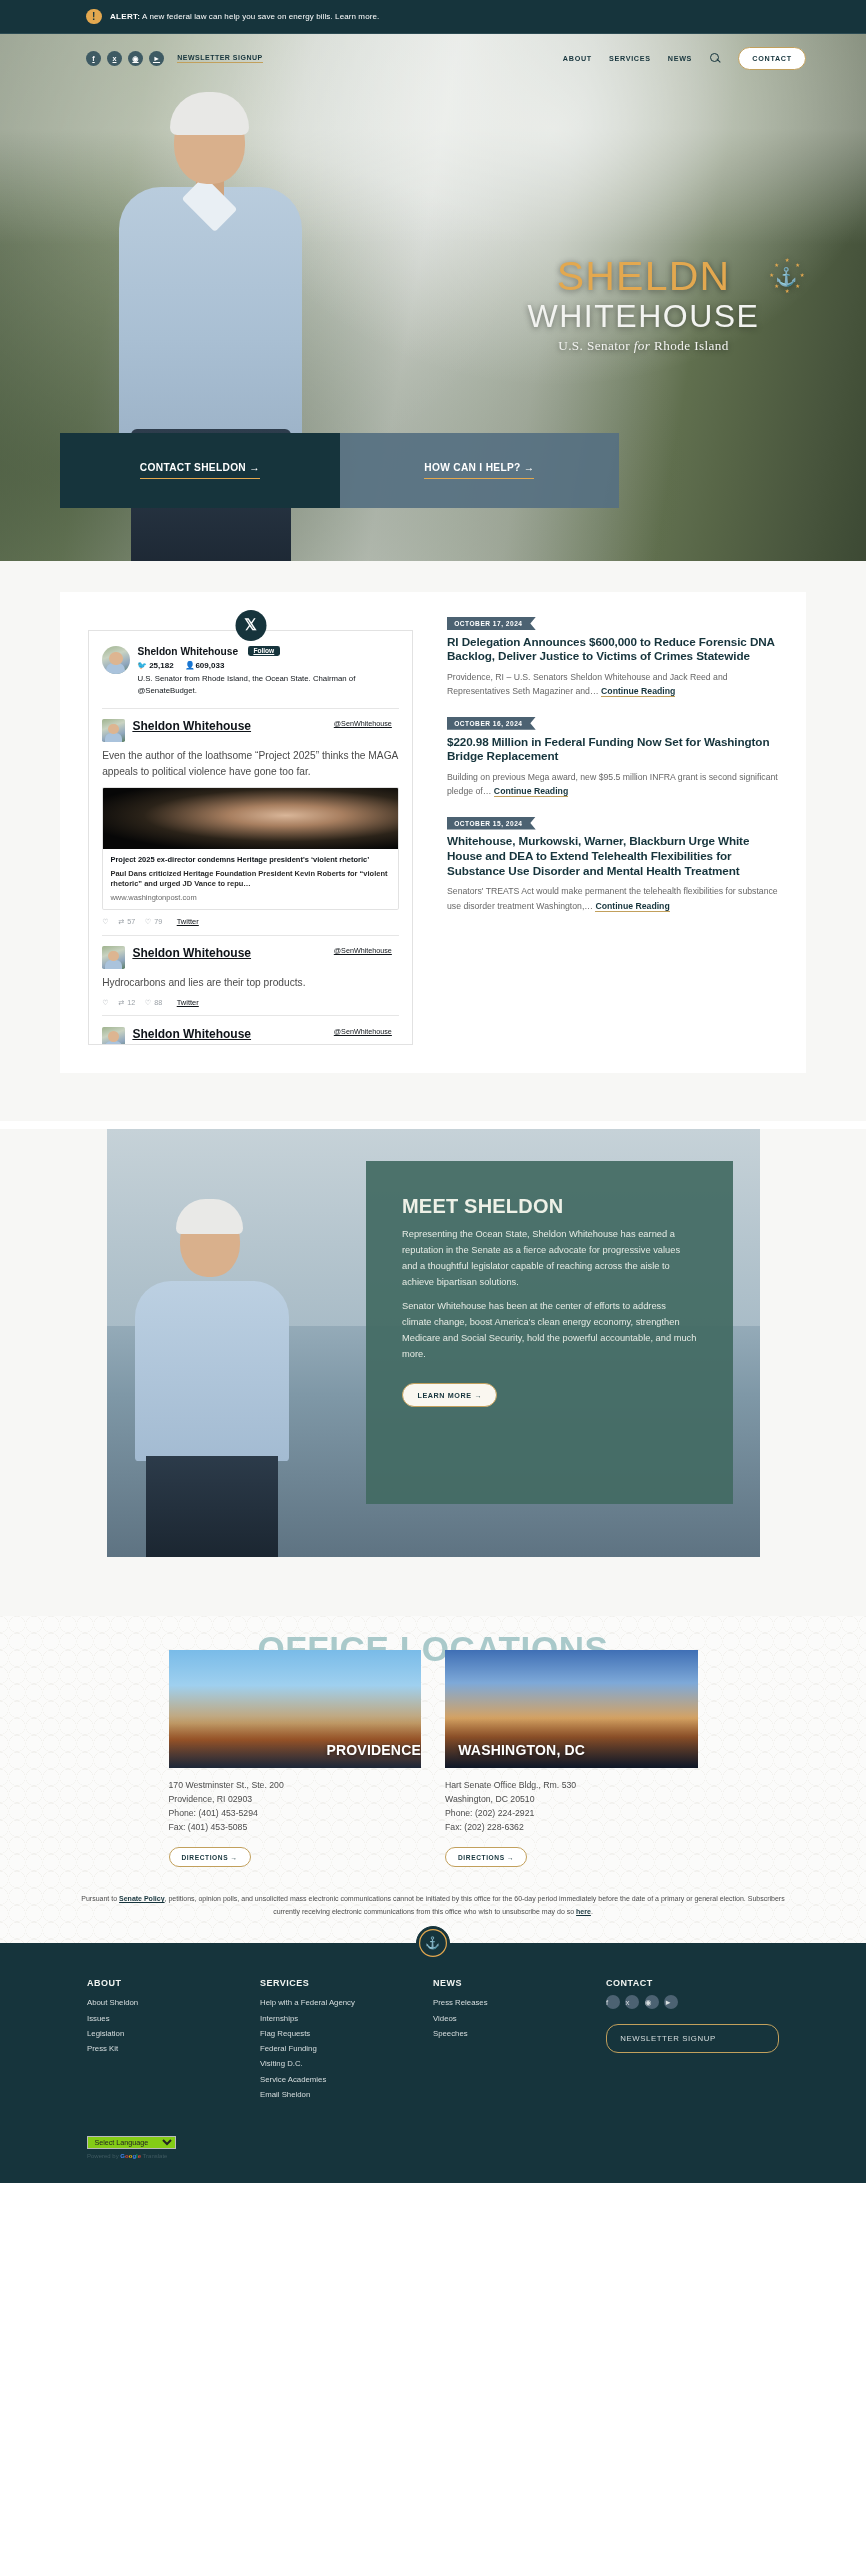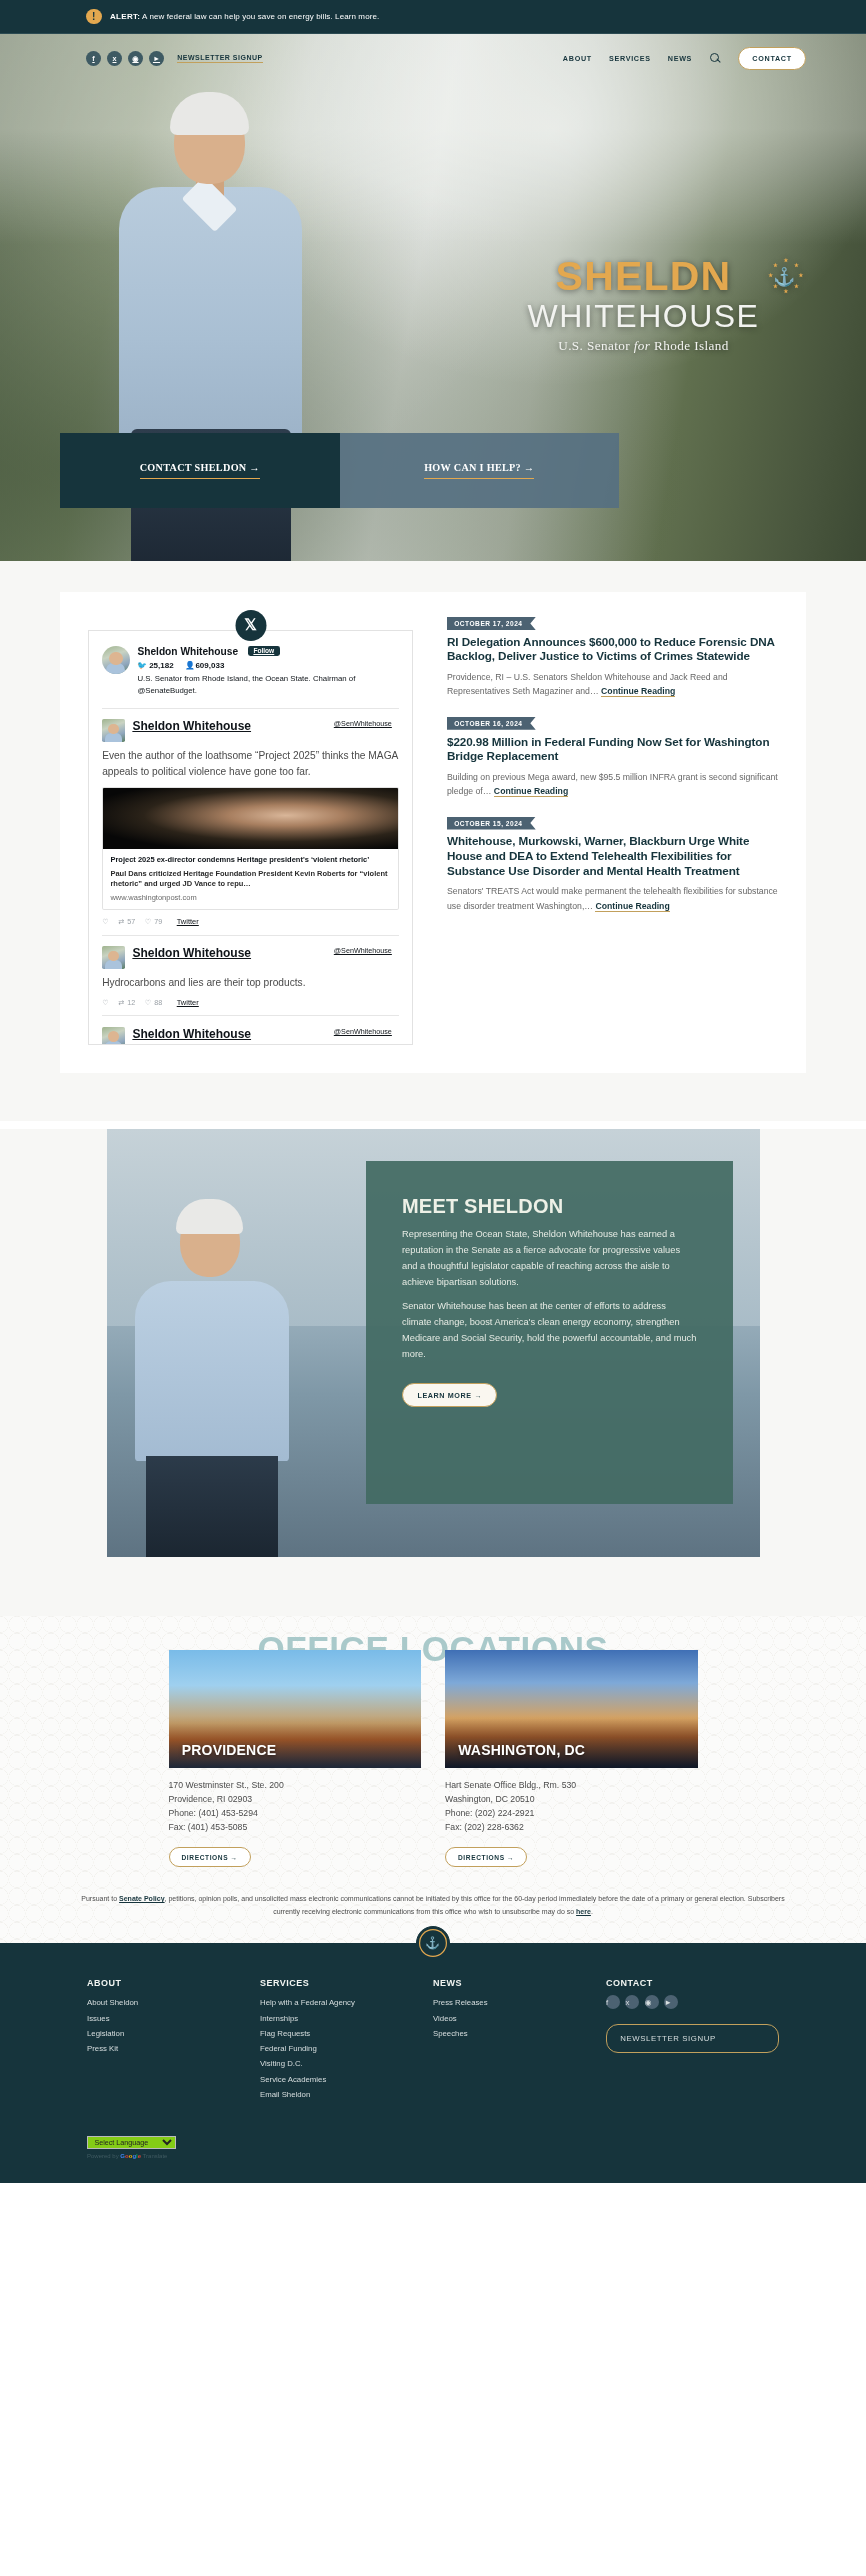--- a/index.html
+++ b/index.html
@@ -81,21 +81,21 @@
     background:linear-gradient(180deg,#2e3d4d,#1d2834);
     border-radius:6px 6px 0 0;
   }
   .hero-name {
     position: absolute;
     right: 0px; top: 223px;
     width: 445px;
     text-align: center;
   }
   .name-sheldon {
-    font-size: 41px; font-weight: 700; letter-spacing: 1.2px;
+    font-size: 41px; font-weight: 400; letter-spacing: 1.2px;
     color: #e3a84f;
     line-height: .96;
     text-shadow: 0 1.2px 6px rgba(0,0,0,.45);
     position: relative; display:inline-block;
   }
   .ri-seal {
     position: absolute;
     width: 36px; height: 36px;
     left: 212px; top: 1.8px;
     border-radius: 50%;
@@ -179,21 +179,21 @@
   }
   .cta {
     flex: 1; height: 75px;
     display: flex; align-items: center; justify-content: center;
     text-decoration: none;
   }
   .cta-dark { background: #16343c; }
   .cta-blue { background: rgba(86,112,129,.92); }
   .cta span {
     color: #fff; font-size: 10.2px; font-weight: 700; letter-spacing: 0.3px;
-    border-bottom: 1.8px solid #e3a84f; padding-bottom: 4.2px; font-family: Liberation Serif, serif;
+    border-bottom: 1.8px solid #e3a84f; padding-bottom: 4.2px;
   }
 
   
   .main-section { background: #f7f7f5; padding: 31px 0 48px; }
   .main-inner {
     width: 746px; margin: 0 auto;
     background: #fff;
     padding: 25px 28px 28px;
     display: flex; gap: 34px;
     align-items: flex-start;
@@ -364,20 +364,21 @@
     position: relative; z-index: 2;
   }
   .off-card { flex:1; }
   .off-img {
     height: 118px; position: relative; overflow: hidden;
     display:flex; align-items:flex-end; padding: 0 0 9.6px 13.2px;
   }
   .off-img.providence{
     background:
       linear-gradient(180deg,#79bbe8 0%, #9fd0ef 30%, #c7a06a 62%, #b1612e 76%, #2c3c57 100%);
+    justify-content: flex-end;
   }
   .off-img.washington{
     background:
       linear-gradient(180deg,#3f6fb5 0%, #7ea9d8 28%, #d5a262 58%, #9f5a2d 74%, #16243c 100%);
   }
   .off-img::after{
     content:""; position:absolute; left:0; right:0; bottom:0; height:44%;
     background:linear-gradient(180deg, rgba(0,0,0,0), rgba(0,0,0,.35));
   }
   .off-city {

